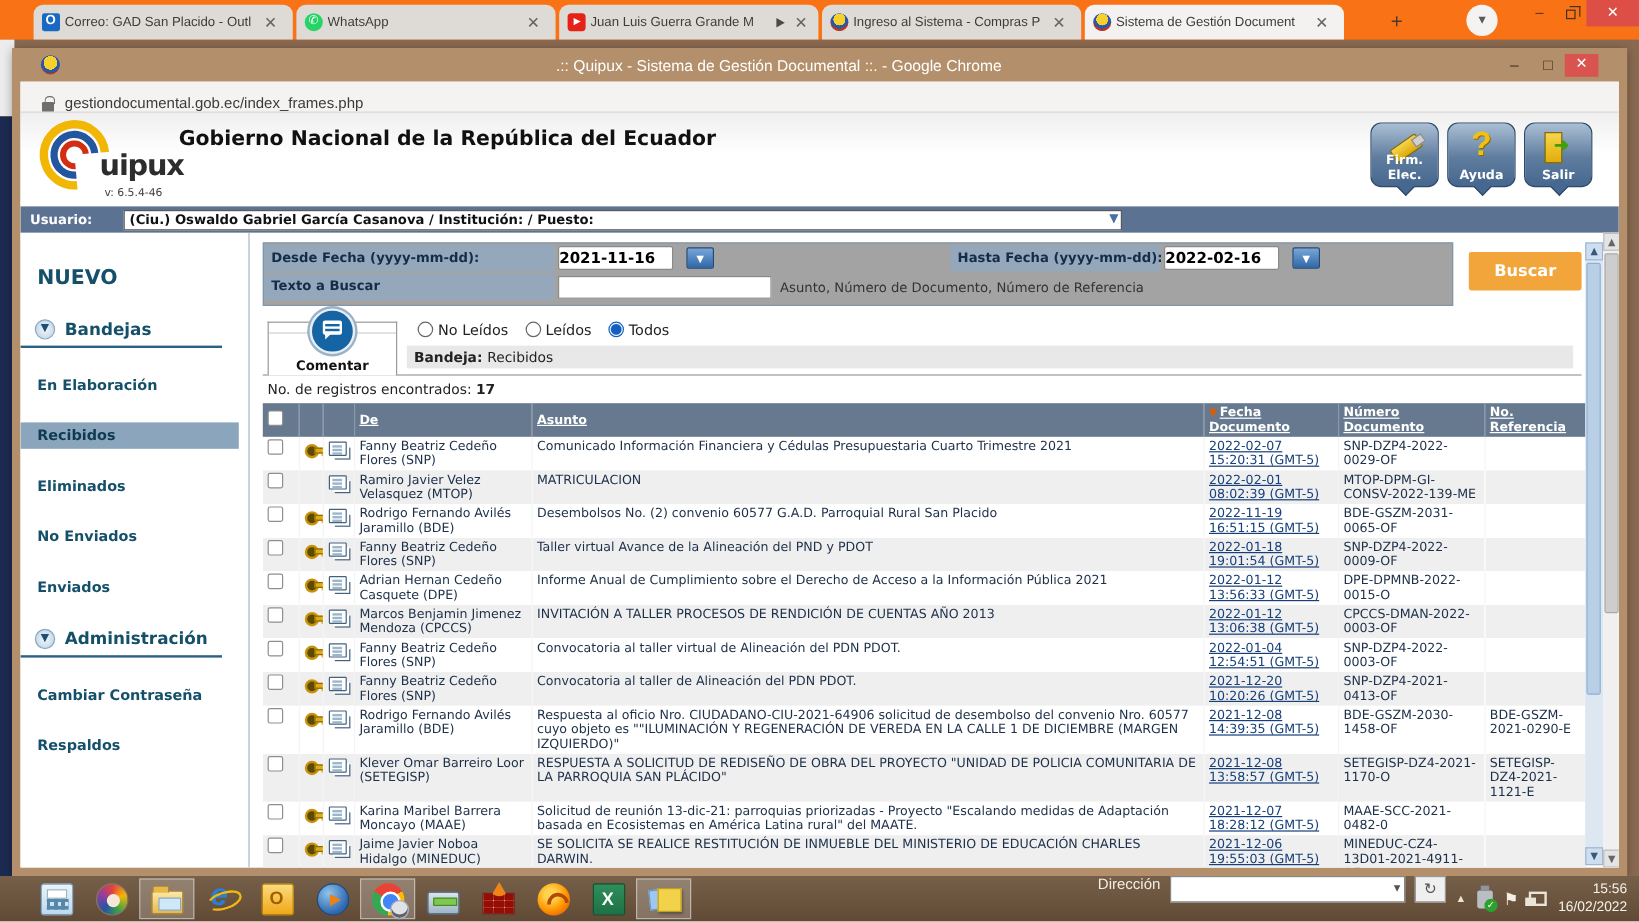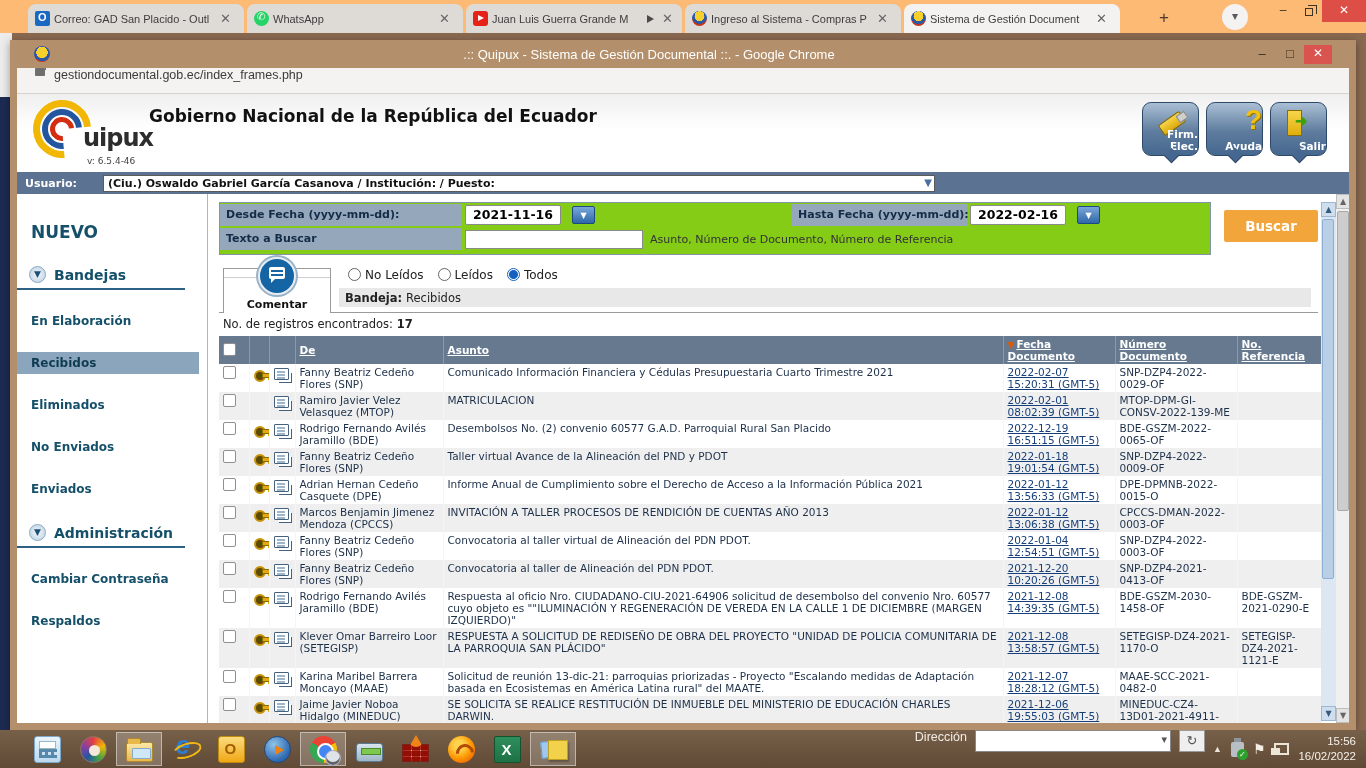--- a/index.html
+++ b/index.html
@@ -5,21 +5,21 @@
   *{margin:0;padding:0;box-sizing:border-box}
   html,body{width:1366px;height:768px;overflow:hidden}
   body{font-family:"Liberation Sans",sans-serif}
   .screen{position:relative;width:1366px;height:768px;background:#8a6950;overflow:hidden}
 
   
   .back-strip-top{position:absolute;left:0;top:33px;width:12px;height:64px;background:#ececec}
   .back-strip{position:absolute;left:0;top:97px;width:12px;height:633px;background:#1d2b52}
 
   
-  .tabbar{position:absolute;left:0;top:0;width:1366px;height:33px;background:#fdba74}
+  .tabbar{position:absolute;left:0;top:0;width:1366px;height:33px;background:#f97316}
   .tabs{position:absolute;left:28px;top:4px;height:29px;display:flex}
   .tab{width:216px;height:29px;background:#dedbd7;border-radius:8px 8px 0 0;display:flex;align-items:center;padding:0 7px;margin-right:3px;font-size:11px;color:#3d3d3d;position:relative}
   .tab.active{background:#f3f2f0}
   .ttitle{flex:1;white-space:nowrap;overflow:hidden;margin:0 4px;max-width:160px}
   .tclose{color:#666;font-size:13px;padding:0 2px;cursor:default}
   .tico{width:15px;height:15px;display:inline-block;flex:none;position:relative;border-radius:2px}
   .tico.outlook{background:#1868c4}
   .tico.outlook::after{content:"O";color:#fff;font-weight:bold;font-size:11px;position:absolute;left:3px;top:0px}
   .tico.whatsapp{background:#25d366;border-radius:50%}
   .tico.whatsapp::after{content:"✆";color:#fff;font-size:10px;position:absolute;left:3px;top:0px}
@@ -39,37 +39,37 @@
   .win{position:absolute;left:10px;top:40px;width:1346px;height:690px;background:#b3906b;box-shadow:0 2px 8px rgba(0,0,0,.35)}
   .win-title{position:absolute;left:0;top:0;width:100%;height:28px;display:flex;align-items:center;padding:0 24px}
   .win-ico{width:16px;height:16px;border-radius:50%;background:radial-gradient(circle at 50% 40%,#f7d02b 0 45%,#2b57a7 46% 68%,#c4331b 69% 85%,transparent 86%);flex:none}
   .win-title-text{flex:1;text-align:center;color:#fff;font-size:13px;white-space:nowrap;overflow:hidden}
   .win-controls{display:flex;flex:none}
   .wc{width:28px;height:19px;text-align:center;line-height:17px;color:#3a2d1e;font-size:13px}
   .wc.close{background:#d9534f;color:#fff;font-size:12px}
   .win-body{position:absolute;left:7px;top:28px;width:1332px;height:655px;background:#fff;overflow:hidden}
 
   
-  .urlbar{position:absolute;left:0;top:0;width:100%;height:26px;background:#f4f3f1;border-bottom:1px solid #d6d3ce;display:flex;align-items:flex-start;padding-left:18px}
+  .urlbar{position:absolute;left:0;top:0;width:100%;height:26px;background:#f4f3f1;border-bottom:1px solid #d6d3ce;display:flex;align-items:flex-end;padding-left:18px}
   .padlock{width:10px;height:8px;background:#6e6e6e;border-radius:1px;position:relative;margin-right:9px;flex:none}
   .padlock::before{content:"";position:absolute;left:1.5px;top:-5px;width:7px;height:6px;border:1.5px solid #6e6e6e;border-bottom:none;border-radius:4px 4px 0 0}
   .url-text{font-size:12.5px;color:#3b3b3b}
 
   
   .qhead{position:absolute;left:0;top:26px;width:100%;height:78px;background:linear-gradient(#efefef,#ffffff 45%)}
   .logo{position:absolute;left:14px;top:4px;width:130px;height:66px}
   .arc{position:absolute;border-radius:50%;border-style:solid;border-color:transparent}
   .arc.y{left:2px;top:2px;width:58px;height:58px;border-width:7px;border-left-color:#f2b705;border-top-color:#f2b705;border-bottom-color:#f2b705;transform:rotate(40deg)}
   .arc.b{left:11px;top:11px;width:40px;height:40px;border-width:6px;border-left-color:#2456a0;border-top-color:#2456a0;border-bottom-color:#2456a0;transform:rotate(40deg)}
   .arc.r{left:19px;top:19px;width:24px;height:24px;border-width:5px;border-left-color:#d42e12;border-top-color:#d42e12;border-bottom-color:#d42e12;transform:rotate(40deg)}
   .brand{position:absolute;left:52px;top:26px;font-size:24px;font-weight:bold;color:#2d2d2d;letter-spacing:-1px;font-family:"DejaVu Sans",sans-serif}
   .version{position:absolute;left:56px;top:58px;font-size:9px;color:#444;font-family:"DejaVu Sans",sans-serif}
   .gov-title{position:absolute;left:132px;top:12px;font-size:17px;font-weight:bold;color:#111;font-family:"DejaVu Sans",sans-serif}
   .hbtns{position:absolute;right:22px;top:8px;display:flex;gap:7px}
-  .hbtn{width:57px;height:54px;border:1px solid #2e4a6b;border-radius:9px;background:linear-gradient(#aabfd4,#5e7c9e 55%,#46678f);position:relative;text-align:right}
+  .hbtn{width:57px;height:54px;border:1px solid #2e4a6b;border-radius:9px;background:linear-gradient(#aabfd4,#5e7c9e 55%,#46678f);position:relative;text-align:center}
   .hbtn::after{content:"";position:absolute;left:23px;bottom:-6px;width:10px;height:10px;background:#46678f;border:1px solid #2e4a6b;border-top:none;border-left:none;transform:rotate(45deg)}
   .hlabel{position:absolute;left:0;bottom:3px;width:100%;color:#fff;font-weight:bold;font-size:10.5px;font-family:"DejaVu Sans",sans-serif}
   .hicon{position:absolute;left:0;top:4px;width:100%;height:30px}
   .hicon.usb::before{content:"";position:absolute;left:16px;top:10px;width:24px;height:11px;background:linear-gradient(#f7d54a,#dca80a);border:1px solid #8a6d00;border-radius:2px;transform:rotate(-35deg)}
   .hicon.usb::after{content:"";position:absolute;left:34px;top:6px;width:8px;height:6px;background:#cfcfcf;border:1px solid #888;transform:rotate(-35deg)}
   .hicon.help::before{content:"?";position:absolute;left:0;width:100%;top:-3px;font-size:28px;font-weight:bold;color:#f2c011;text-shadow:1px 1px 0 #8a6d00}
   .hicon.exit::before{content:"";position:absolute;left:16px;top:3px;width:13px;height:24px;background:linear-gradient(#f7d54a,#e0ae0c);border:1px solid #8a6d00}
   .hicon.exit::after{content:"➜";position:absolute;left:24px;top:5px;font-size:15px;color:#3fa00a;font-weight:bold}
 
   
@@ -84,26 +84,26 @@
   .sb-sec{margin-top:22px}
   .sb-head{display:flex;align-items:center;gap:8px;padding:2px 0 5px 12px;border-bottom:2px solid #2a6184;margin-right:22px}
   .chev-circle{width:17px;height:17px;border-radius:50%;background:radial-gradient(#f2f7fb,#b9cfe2);border:1px solid #8aa9c4;color:#1d4e74;font-size:9px;text-align:center;line-height:15px}
   .sb-head-label{font-size:14px;font-weight:bold;color:#15506a}
   .sb-item{padding:4px 0 4px 14px;font-size:12px;font-weight:bold;color:#15506a;margin-top:20px}
   .sb-item.sel{background:#8ba5bc;color:#0e3b52;margin-right:8px}
 
   .content{position:absolute;left:190px;top:126px;width:1142px;height:529px;background:#fff;border-left:1px solid #a9b8c6;font-family:"DejaVu Sans",sans-serif}
 
   
-  .form-box{position:absolute;left:11px;top:8px;width:992px;height:53px;background:#84cc16;border:1px solid #8296ab}
+  .form-box{position:absolute;left:11px;top:8px;width:992px;height:53px;background:#a3a3a3;border:1px solid #8296ab}
   .fcell{position:absolute;background:#94a7bb;color:#142c47;font-weight:bold;font-size:11px;padding:4px 6px;height:22px;white-space:nowrap}
   .flabel1{left:0;top:1px;width:242px}
   .flabel2{left:572px;top:1px;width:175px}
   .flabel3{left:0;top:25px;width:242px}
-  .datebox{position:absolute;top:2px;width:96px;height:20px;background:#fff;border:1px solid #8a8a8a;border-radius:2px;font-weight:bold;font-size:12.5px;text-align:center;line-height:18px;color:#000}
+  .datebox{position:absolute;top:2px;width:96px;height:20px;background:#fff;border:1px solid #8a8a8a;border-radius:2px;font-weight:bold;font-size:12.5px;line-height:18px;color:#000}
   .date1{left:245px}.date2{left:750px}
   .ddbtn{position:absolute;top:3px;width:23px;height:18px;background:linear-gradient(#79a6d8,#2f68a8);border:1px solid #1c4a80;border-radius:2px;color:#fff;font-size:8px;text-align:center;line-height:17px}
   .dd1{left:352px}.dd2{left:857px}
   .textinput{position:absolute;left:245px;top:27px;width:178px;height:19px;background:#fff;border:1px solid #8a8a8a;font-size:11px;padding:2px}
   .fhint{position:absolute;left:430px;top:30px;font-size:11px;color:#333;white-space:nowrap}
   .buscar{position:absolute;left:1016px;top:16px;width:94px;height:32px;background:#f2a53b;color:#fff;font-weight:bold;font-size:13.5px;text-align:center;line-height:32px;border-radius:2px}
 
   
   .results-sep{position:absolute;left:11px;top:118px;width:1099px;border-top:1px solid #9a9a9a}
   .cmt-tab{position:absolute;left:15px;top:74px;width:108px;height:45px;background:#fff;border:1px solid #9a9a9a;border-bottom:none}
@@ -383,22 +383,22 @@
                 <td><span class="datelink">2022-02-01 08:02:39 (GMT-5)</span></td>
                 <td>MTOP-DPM-GI-CONSV-2022-139-ME</td>
                 <td></td>
               </tr>
               <tr class="odd">
                 <td><span class="cb"></span></td>
                 <td><span class="key-i"></span></td>
                 <td><span class="doc-i"></span></td>
                 <td>Rodrigo Fernando Avilés Jaramillo (BDE)</td>
                 <td>Desembolsos No. (2) convenio 60577 G.A.D. Parroquial Rural San Placido</td>
-                <td><span class="datelink">2022-12-19 16:51:15 (GMT-5)</span></td>
-                <td>BDE-GSZM-2022-0065-OF</td>
+                <td><span class="datelink">2022-11-19 16:51:15 (GMT-5)</span></td>
+                <td>BDE-GSZM-2031-0065-OF</td>
                 <td></td>
               </tr>
               <tr class="even">
                 <td><span class="cb"></span></td>
                 <td><span class="key-i"></span></td>
                 <td><span class="doc-i"></span></td>
                 <td>Fanny Beatriz Cedeño Flores (SNP)</td>
                 <td>Taller virtual Avance de la Alineación del PND y PDOT</td>
                 <td><span class="datelink">2022-01-18 19:01:54 (GMT-5)</span></td>
                 <td>SNP-DZP4-2022-0009-OF</td>

